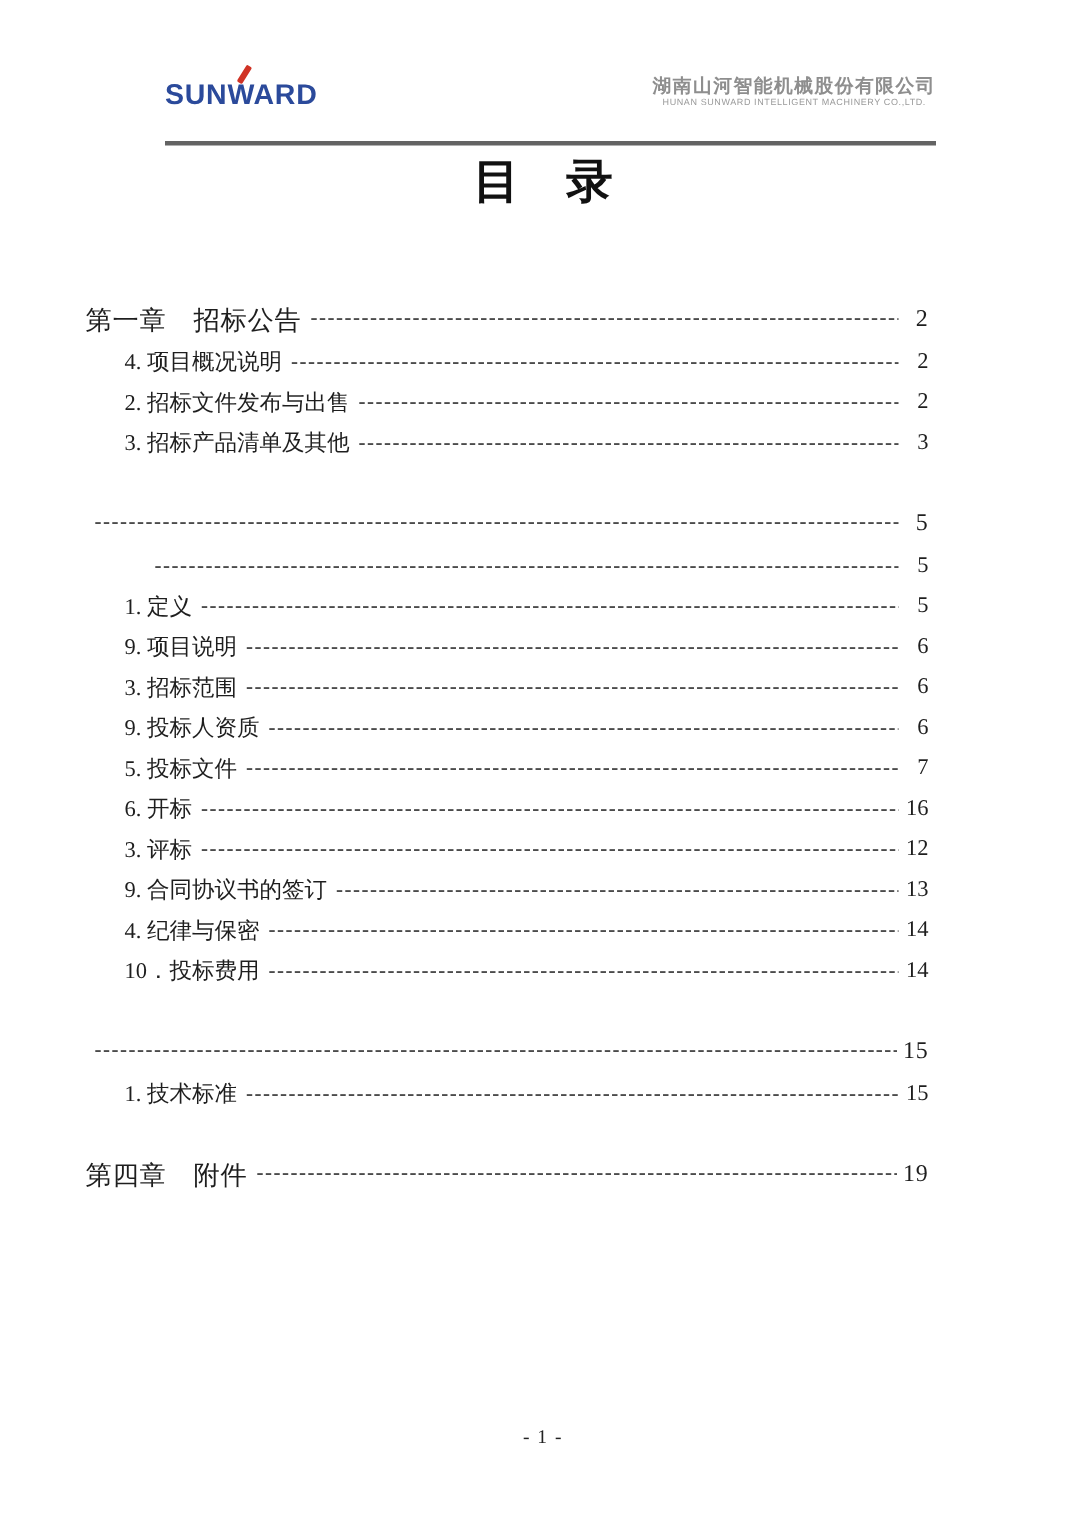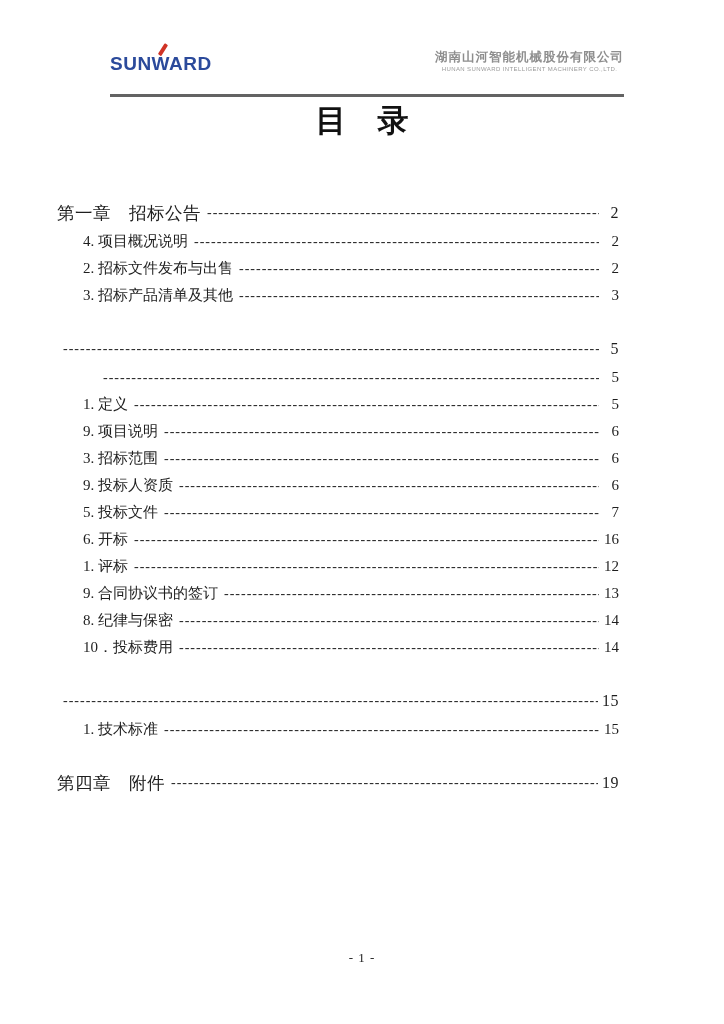--- a/index.html
+++ b/index.html
@@ -202,31 +202,31 @@
         <span class="label">5. 投标文件</span>
         <span class="leader">--------------------------------------------------------------------------------------------------------------------------------------------------------------------------------------------------------------------------------------------------------------------</span>
         <span class="pagenum">7</span>
       </div>
       <div class="toc-row item">
         <span class="label">6. 开标</span>
         <span class="leader">--------------------------------------------------------------------------------------------------------------------------------------------------------------------------------------------------------------------------------------------------------------------</span>
         <span class="pagenum">16</span>
       </div>
       <div class="toc-row item">
-        <span class="label">1. 评标</span>
+        <span class="label">3. 评标</span>
         <span class="leader">--------------------------------------------------------------------------------------------------------------------------------------------------------------------------------------------------------------------------------------------------------------------</span>
         <span class="pagenum">12</span>
       </div>
       <div class="toc-row item">
         <span class="label">9. 合同协议书的签订</span>
         <span class="leader">--------------------------------------------------------------------------------------------------------------------------------------------------------------------------------------------------------------------------------------------------------------------</span>
         <span class="pagenum">13</span>
       </div>
       <div class="toc-row item">
-        <span class="label">8. 纪律与保密</span>
+        <span class="label">4. 纪律与保密</span>
         <span class="leader">--------------------------------------------------------------------------------------------------------------------------------------------------------------------------------------------------------------------------------------------------------------------</span>
         <span class="pagenum">14</span>
       </div>
       <div class="toc-row item">
         <span class="label">10．投标费用</span>
         <span class="leader">--------------------------------------------------------------------------------------------------------------------------------------------------------------------------------------------------------------------------------------------------------------------</span>
         <span class="pagenum">14</span>
       </div>
     </div>
 

